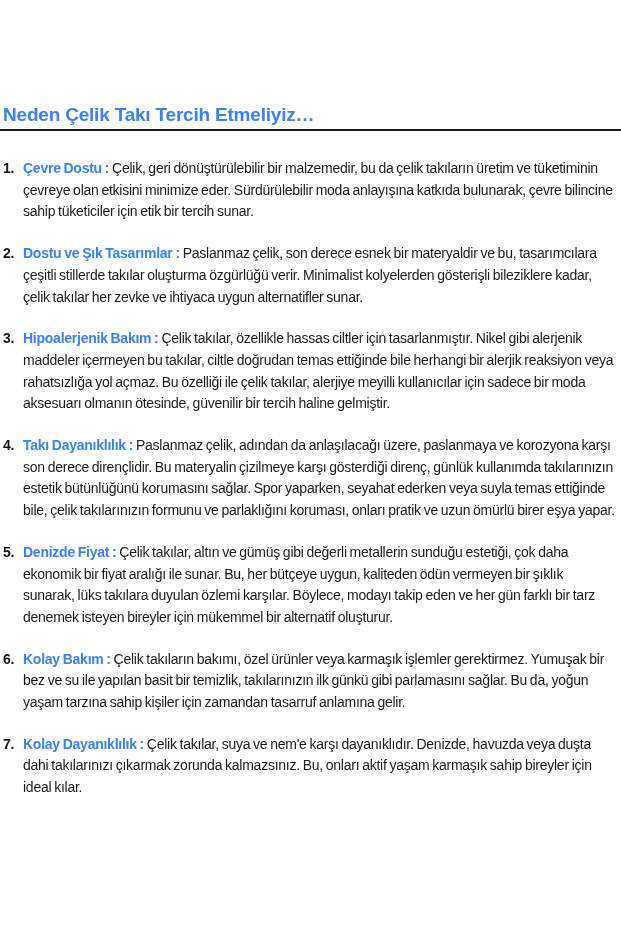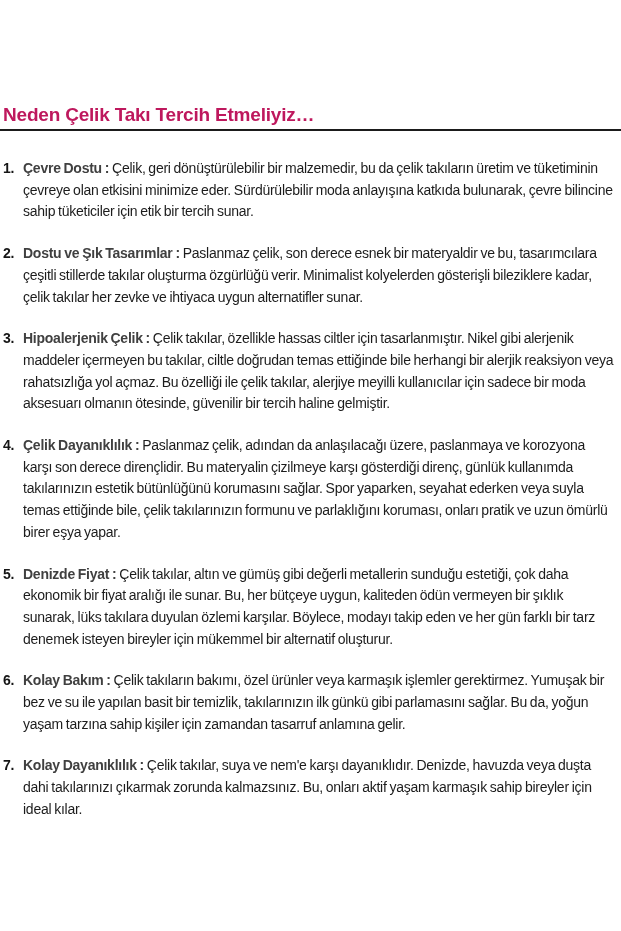--- a/index.html
+++ b/index.html
@@ -23,21 +23,21 @@
     padding-top: 103px;
     border-bottom: 2.5px solid #1b1b1b;
   }
   .doc-title {
     margin: 0;
     padding: 0 0 3px 3px;
     font-size: 19px;
     line-height: 23px;
     font-weight: bold;
     letter-spacing: -0.2px;
-    color: #be185d;
+    color: #3b82f6;
     white-space: nowrap;
   }
   .benefits-list {
     list-style: none;
     margin: 27px 0 0 0;
     padding: 0 6px 0 3px;
   }
   .benefit-item {
     display: flex;
     align-items: flex-start;
@@ -53,21 +53,21 @@
     font-weight: bold;
     color: #151515;
   }
   .item-text {
     flex: 1 1 auto;
     margin: 0;
     text-align: left;
   }
   .item-label {
     font-weight: bold;
-    color: #404040;
+    color: #3b82f6;
   }
 </style>
 </head>
 <body>
 
 <div class="page">
 
   <div class="doc-header">
     <h1 class="doc-title">Neden Çelik Takı Tercih Etmeliyiz…</h1>
   </div>
@@ -85,29 +85,29 @@
       <span class="item-number">2.</span>
       <p class="item-text">
         <span class="item-label">Dostu ve Şık Tasarımlar :</span>
         <span class="item-body">Paslanmaz çelik, son derece esnek bir materyaldir ve bu, tasarımcılara çeşitli stillerde takılar oluşturma özgürlüğü verir. Minimalist kolyelerden gösterişli bileziklere kadar, çelik takılar her zevke ve ihtiyaca uygun alternatifler sunar.</span>
       </p>
     </li>
 
     <li class="benefit-item">
       <span class="item-number">3.</span>
       <p class="item-text">
-        <span class="item-label">Hipoalerjenik Çelik :</span>
+        <span class="item-label">Hipoalerjenik Bakım :</span>
         <span class="item-body">Çelik takılar, özellikle hassas ciltler için tasarlanmıştır. Nikel gibi alerjenik maddeler içermeyen bu takılar, ciltle doğrudan temas ettiğinde bile herhangi bir alerjik reaksiyon veya rahatsızlığa yol açmaz. Bu özelliği ile çelik takılar, alerjiye meyilli kullanıcılar için sadece bir moda aksesuarı olmanın ötesinde, güvenilir bir tercih haline gelmiştir.</span>
       </p>
     </li>
 
     <li class="benefit-item">
       <span class="item-number">4.</span>
       <p class="item-text">
-        <span class="item-label">Çelik Dayanıklılık :</span>
+        <span class="item-label">Takı Dayanıklılık :</span>
         <span class="item-body">Paslanmaz çelik, adından da anlaşılacağı üzere, paslanmaya ve korozyona karşı son derece dirençlidir. Bu materyalin çizilmeye karşı gösterdiği direnç, günlük kullanımda takılarınızın estetik bütünlüğünü korumasını sağlar. Spor yaparken, seyahat ederken veya suyla temas ettiğinde bile, çelik takılarınızın formunu ve parlaklığını koruması, onları pratik ve uzun ömürlü birer eşya yapar.</span>
       </p>
     </li>
 
     <li class="benefit-item">
       <span class="item-number">5.</span>
       <p class="item-text">
         <span class="item-label">Denizde Fiyat :</span>
         <span class="item-body">Çelik takılar, altın ve gümüş gibi değerli metallerin sunduğu estetiği, çok daha ekonomik bir fiyat aralığı ile sunar. Bu, her bütçeye uygun, kaliteden ödün vermeyen bir şıklık sunarak, lüks takılara duyulan özlemi karşılar. Böylece, modayı takip eden ve her gün farklı bir tarz denemek isteyen bireyler için mükemmel bir alternatif oluşturur.</span>
       </p>

